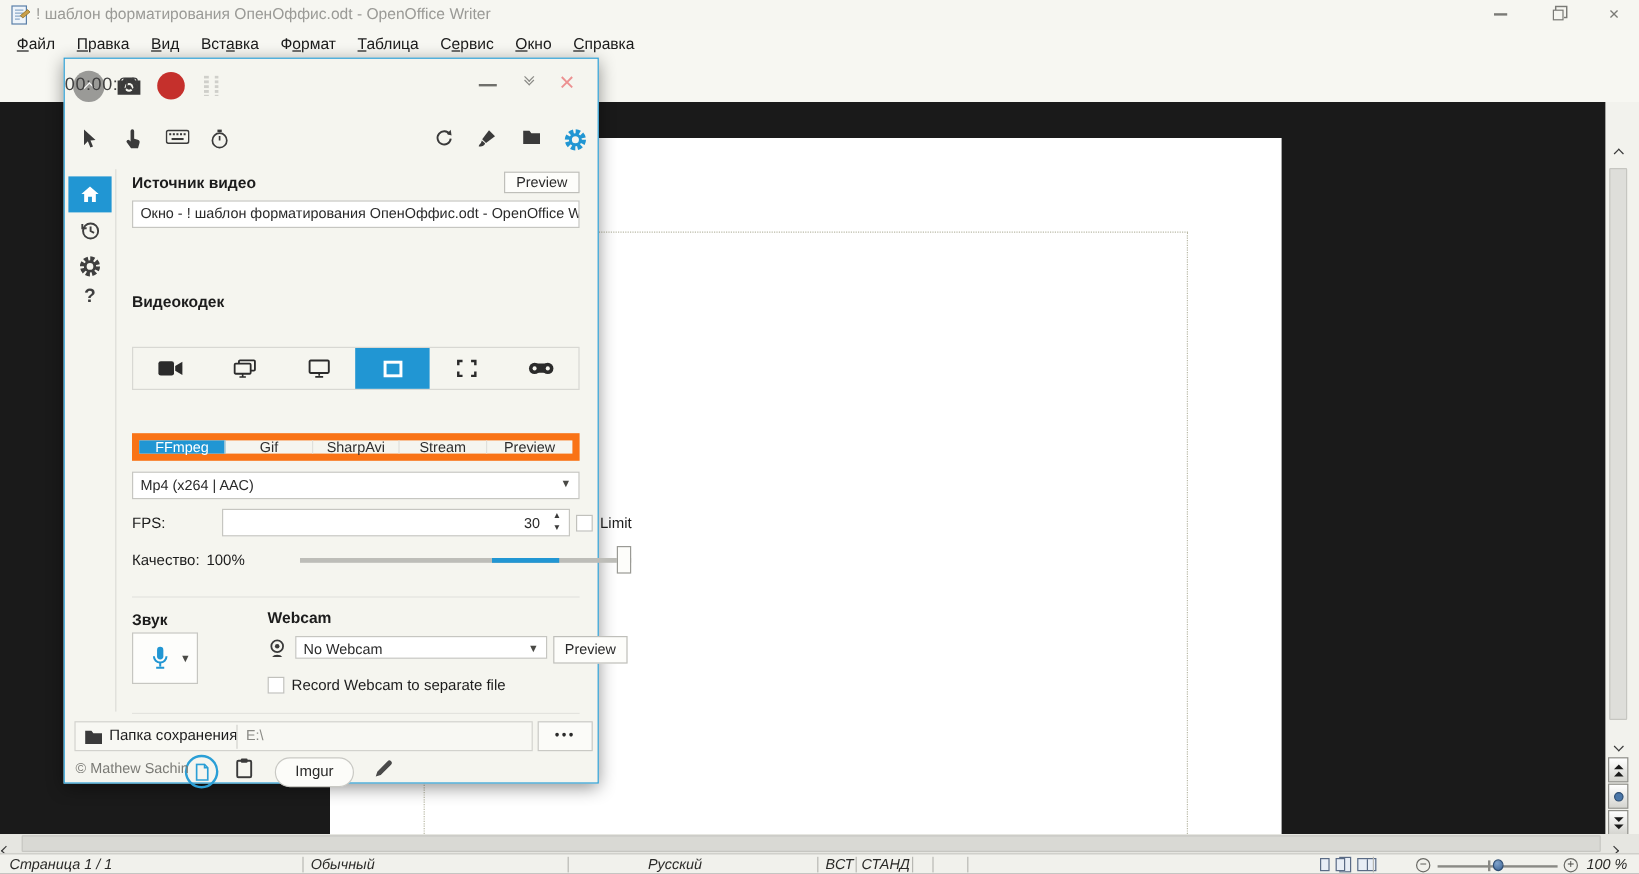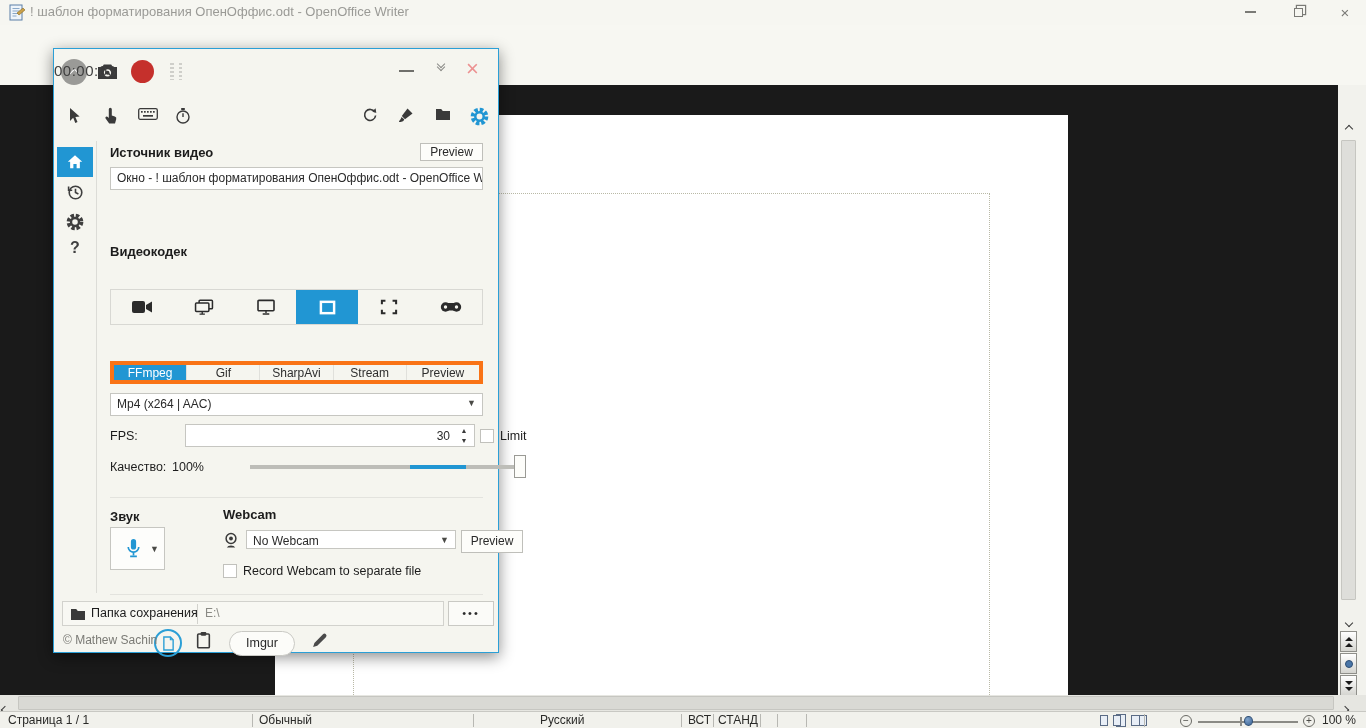--- a/index.html
+++ b/index.html
@@ -62,21 +62,21 @@
   .tri.t-up { border-bottom:4px solid #1a1a1a; margin:1px 0; }
   .tri.t-down { border-top:4px solid #1a1a1a; margin:1px 0; }
   .nav-dot { width:8px; height:8px; border-radius:50%; background:#4a76a8; border:1px solid #2e4e74; }
   .hscroll { position:absolute; left:0; top:695px; width:1366px; height:16px; background:#ececе7; background-color:#ececе7; background:#ececeb; }
   .hs-track { position:absolute; left:0; top:0; width:1366px; height:16px; background:#e6e6e1; }
   .hs-thumb { position:absolute; left:18px; top:1px; width:1316px; height:14px; background:#d9d9d4; border:1px solid #c6c6c1; border-radius:1px; }
   .hs-left { position:absolute; left:2px; top:4px; } .hs-right { position:absolute; left:1342px; top:4px; }
 
   
   .statusbar { position:absolute; left:0; top:711px; width:1366px; height:17px; background:#f1f1ec; border-top:1px solid #c8c8c3; font-size:12px; color:#2a2a28; }
-  .sb-cell { position:absolute; top:1px; height:15px; line-height:15px; white-space:nowrap; }
+  .sb-cell { position:absolute; top:1px; height:15px; line-height:15px; white-space:nowrap;font-style:italic; }
   .sb-sep { position:absolute; top:2px; width:1px; height:13px; background:#b8b8b3; }
   .view-icons { position:absolute; left:1100px; top:3px; display:flex; gap:5px; align-items:center; }
   .vi { border:1px solid #5a6b85; background:#e8eef6; }
   .vi-single { width:8px; height:11px; }
   .vi-double { width:8px; height:11px; box-shadow:4px 0 0 -0px #e8eef6, 4px 0 0 1px #5a6b85; margin-right:5px; }
   .vi-book { width:16px; height:11px; display:flex; }
   .vi-book i { flex:1; border-right:1px solid #5a6b85; } .vi-book i:last-child { border-right:none; }
   .zoom-out, .zoom-in { position:absolute; top:3px; width:12px; height:12px; border:1.3px solid #6a6a65; border-radius:50%; color:#4a4a46; font-size:10px; line-height:9px; text-align:center; }
   .zoom-out { left:1180px; } .zoom-in { left:1303px; }
   .zoom-track { position:absolute; left:1198px; top:9px; width:100px; height:2px; background:#8a8a85; }
@@ -105,21 +105,21 @@
   .side-ic { position:absolute; left:12px; width:18px; height:18px; }
   .side-q { position:absolute; left:16px; font-size:16px; font-weight:bold; color:#3f3f3f; }
   .cap-main { position:absolute; left:42px; top:92px; width:404px; height:460px; }
   .heading { font-weight:bold; font-size:13px; color:#1c1c1c; position:absolute; }
   .cap-btn { position:absolute; border:1px solid #bfbfba; background:#fdfdfa; font-size:12px; color:#2a2a2a; text-align:center; }
   .combobox { position:absolute; border:1px solid #c6c6c1; background:#ffffff; font-size:12px; color:#2a2a2a; padding:3px 6px; white-space:nowrap; overflow:hidden; }
   .combo-arrow { position:absolute; right:6px; top:4px; font-size:9px; color:#4a4a46; }
   .src-row { position:absolute; left:14px; top:148px; width:373px; height:36px; border:1px solid #d8d8d3; display:flex; }
   .src-btn { flex:1; display:flex; align-items:center; justify-content:center; }
   .src-btn.selected { background:#2196d3; }
-  .codec-tabs { position:absolute; left:14px; top:220px; width:373px; height:23px; border:4px solid #f97316; display:flex; }
+  .codec-tabs { position:absolute; left:14px; top:220px; width:373px; height:23px; border:6px solid #f97316; display:flex; }
   .codec-tab { flex:1; font-size:12px; color:#2e2e2e; display:flex; align-items:center; justify-content:center; border-right:1px solid #e0e0db; }
   .codec-tab:last-child { border-right:none; }
   .codec-tab.active { background:#2196d3; color:#ffffff; }
   .label12 { position:absolute; font-size:12.5px; color:#1c1c1c; white-space:nowrap; }
   .spinbox { position:absolute; left:89px; top:283px; width:290px; height:23px; border:1px solid #c6c6c1; background:#ffffff; }
   .spin-val { position:absolute; right:24px; top:4px; font-size:12px; color:#2a2a2a; }
   .spin-arrows { position:absolute; right:3px; top:1px; width:14px; font-size:7px; color:#3a3a3a; line-height:10px; text-align:center; }
   .checkbox { position:absolute; width:14px; height:14px; border:1px solid #c1c1bc; background:#ffffff; }
   .q-track { position:absolute; left:154px; top:324px; width:276px; height:4px; background:#bdbdb8; }
   .q-fill { position:absolute; left:160px; top:0px; width:56px; height:4px; background:#2196d3; }
@@ -152,20 +152,31 @@
     <span class="title-text">! шаблон форматирования ОпенОффис.odt - OpenOffice Writer</span>
     <span class="win-ctl wc-min">
         <i></i>
       </span>
     <span class="win-ctl wc-rest">
         <i></i>
       </span>
     <span class="win-ctl wc-close">×</span>
   </div>
 
+  <div class="menubar" id="menubar">
+      <span class="menu-item"><u>Ф</u>айл</span>
+      <span class="menu-item"><u>П</u>равка</span>
+      <span class="menu-item"><u>В</u>ид</span>
+      <span class="menu-item">Вст<u>а</u>вка</span>
+      <span class="menu-item">Ф<u>о</u>рмат</span>
+      <span class="menu-item"><u>Т</u>аблица</span>
+      <span class="menu-item">С<u>е</u>рвис</span>
+      <span class="menu-item"><u>О</u>кно</span>
+      <span class="menu-item"><u>С</u>правка</span>
+    </div>
 
   <div class="toolbar">
     <span class="tb-handle"></span>
     <span class="tb-frag-icon">
       <svg viewBox="0 0 26 26" width="26" height="26">
           <rect x="4" y="4" width="13" height="16" rx="1" fill="#e8e8e3" stroke="#6a6a66"></rect>
           <rect x="7.5" y="2.5" width="6" height="4" rx="1" fill="#b9c6d4" stroke="#5a6a7a"></rect>
           <rect x="10" y="9" width="11" height="13" fill="#ffffff" stroke="#6a8ab0"></rect>
           <path d="M12 12 h7 M12 15 h7 M12 18 h5" stroke="#9ab0c8" fill="none"></path>
         </svg>

